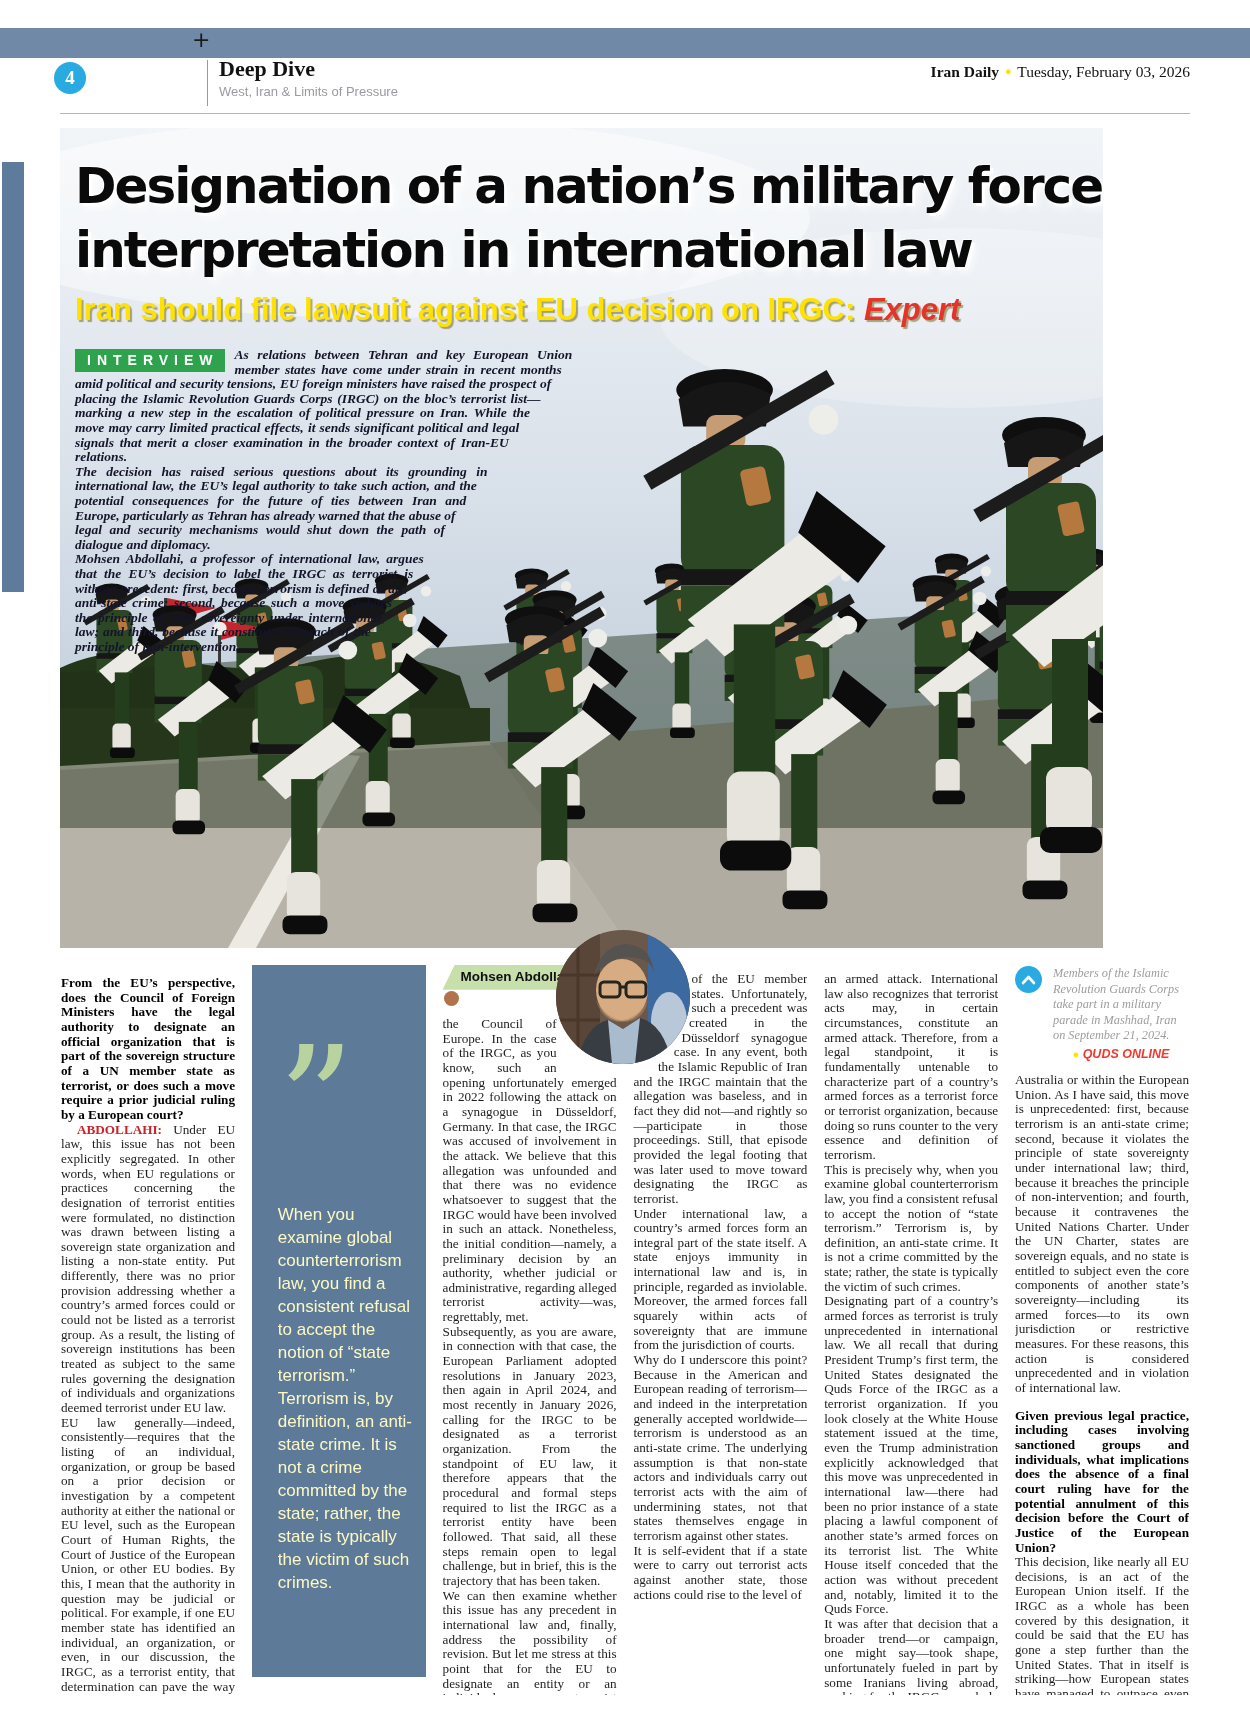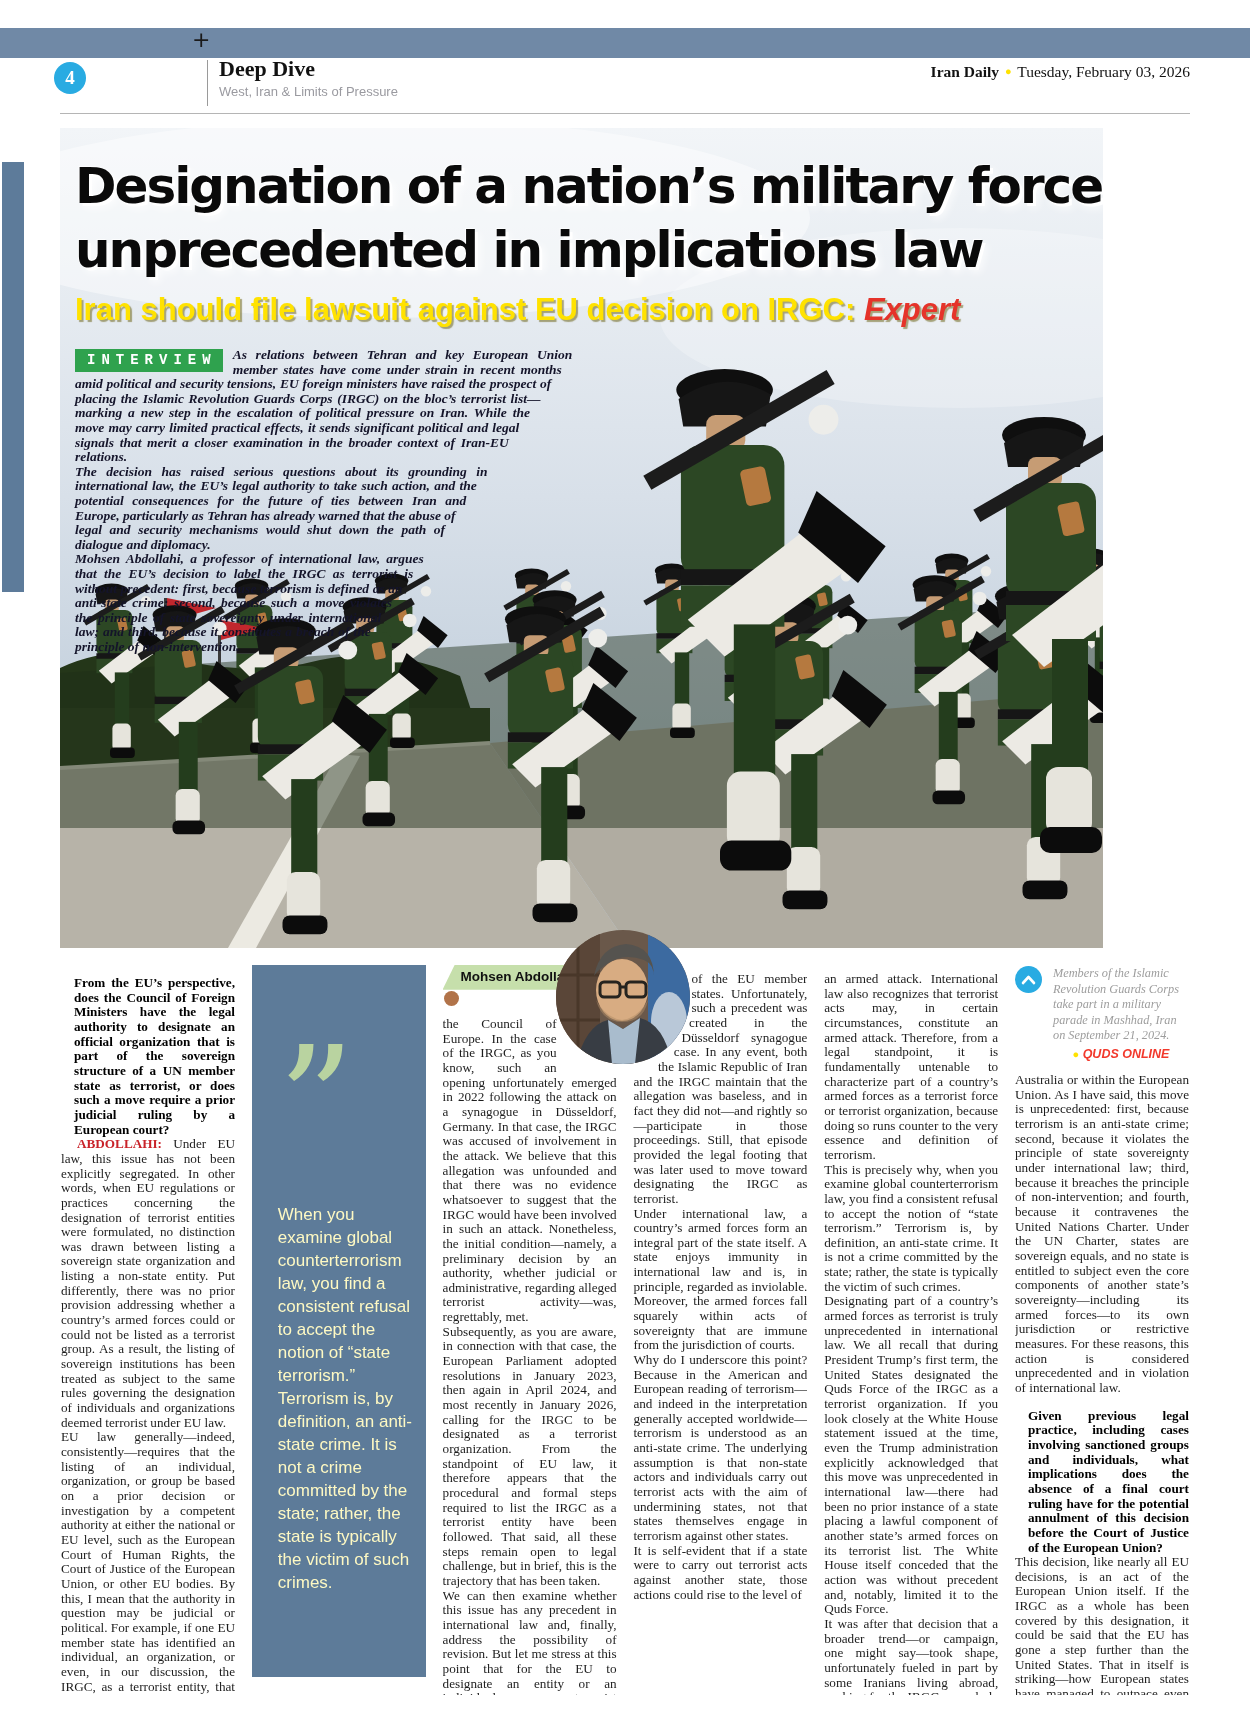--- a/index.html
+++ b/index.html
@@ -31,30 +31,30 @@
         font-size:50px;line-height:64px;color:#0a0a0a;
         text-shadow:3px 3px 0 #ffffff,-1px -1px 0 rgba(255,255,255,.75),5px 5px 8px rgba(255,255,255,.8);}
   .subhead{position:absolute;left:15px;top:164px;width:1060px;font-family:Liberation Sans, sans-serif;
         font-weight:bold;font-size:31px;color:#ffe200;
         text-shadow:2px 2px 1px rgba(95,85,0,.5);}
   .subhead .expert{color:#e5332a;font-style:italic;}
   .intro{position:absolute;left:15px;top:220px;width:508px;font-family:"Liberation Serif",serif;
         font-weight:bold;font-style:italic;font-size:13.5px;line-height:14.6px;color:#14142a;
         text-align:justify;}
   .badge{float:left;background:#2fa24e;color:#fff;font-style:normal;
-        font-family:Liberation Mono, monospace;font-weight:bold;font-size:14px;
+        font-family:Liberation Sans, sans-serif;font-weight:bold;font-size:14px;
         letter-spacing:6px;padding:4px 6px 4px 12px;margin:1px 10px 3px 0;}
   .slope{float:right;width:240px;height:330px;shape-outside:polygon(100% 0,100% 100%,0 100%);}
   .intro p{margin:0;}
   
   .columns{position:absolute;left:61px;top:963px;width:1128px;height:732px;
         display:flex;justify-content:space-between;}
   .col{width:174px;overflow:hidden;font-size:13.2px;line-height:14.65px;text-align:justify;}
   .col p{margin:0;}
-  .col p.q{font-weight:bold;margin-top:13px;color:#000;margin-left:13px;}
+  .col p.q{font-weight:bold;margin-top:13px;color:#000;}
   .col p.q:first-child{margin-top:0;}
   .col .lead{color:#c9232a;font-weight:bold;margin-left:16px;}
   .col1pad{padding-top:13px;}
   .c34pad{padding-top:9px;}
   .spacer-r{float:right;width:60px;height:56px;}
   .spacer-l{float:left;width:58px;height:94px;
         shape-outside:polygon(0 0,100% 0,100% 42%,68% 80%,30% 100%,0 100%);}
   
   .quote{width:174px;height:712px;margin-top:2px;background:#5d7b99;box-sizing:border-box;
         padding:96px 8px 0 26px;}
@@ -165,21 +165,21 @@
       <use href="#soldier" transform="translate(150,480) scale(1.45)"></use>
       <use href="#soldier" transform="translate(400,468) scale(1.45)"></use>
       <use href="#soldier" transform="translate(650,455) scale(1.45)"></use>
       <use href="#soldier" transform="translate(890,445) scale(1.45)"></use>
 
       <use href="#soldier" transform="translate(545,225) scale(2.3)"></use>
       <use href="#soldier" transform="translate(880,275) scale(2.0)"></use>
     </svg>
     <div class="headline">
       <div>Designation of a nation’s military force</div>
-      <div>unprecedented in implications law</div>
+      <div>interpretation in international law</div>
     </div>
     <div class="subhead">
       <span>Iran should file lawsuit against EU decision on IRGC:</span>
       <em class="expert">Expert</em>
     </div>
     <div class="intro">
       <span class="badge">INTERVIEW</span>
       <span class="slope"></span>
       <span id="intro-paras"><p>As relations between Tehran and key European Union member states have come under strain in recent months amid political and security tensions, EU foreign ministers have raised the prospect of placing the Islamic Revolution Guards Corps (IRGC) on the bloc’s terrorist list—marking a new step in the escalation of political pressure on Iran. While the move may carry limited practical effects, it sends significant political and legal signals that merit a closer examination in the broader context of Iran-EU relations.</p><p>The decision has raised serious questions about its grounding in international law, the EU’s legal authority to take such action, and the potential consequences for the future of ties between Iran and Europe, particularly as Tehran has already warned that the abuse of legal and security mechanisms would shut down the path of dialogue and diplomacy.</p><p>Mohsen Abdollahi, a professor of international law, argues that the EU’s decision to label the IRGC as terrorist is without precedent: first, because terrorism is defined as an anti-state crime; second, because such a move violates the principle of state sovereignty under international law; and third, because it constitutes a breach of the principle of non-intervention.</p></span>
     </div>

